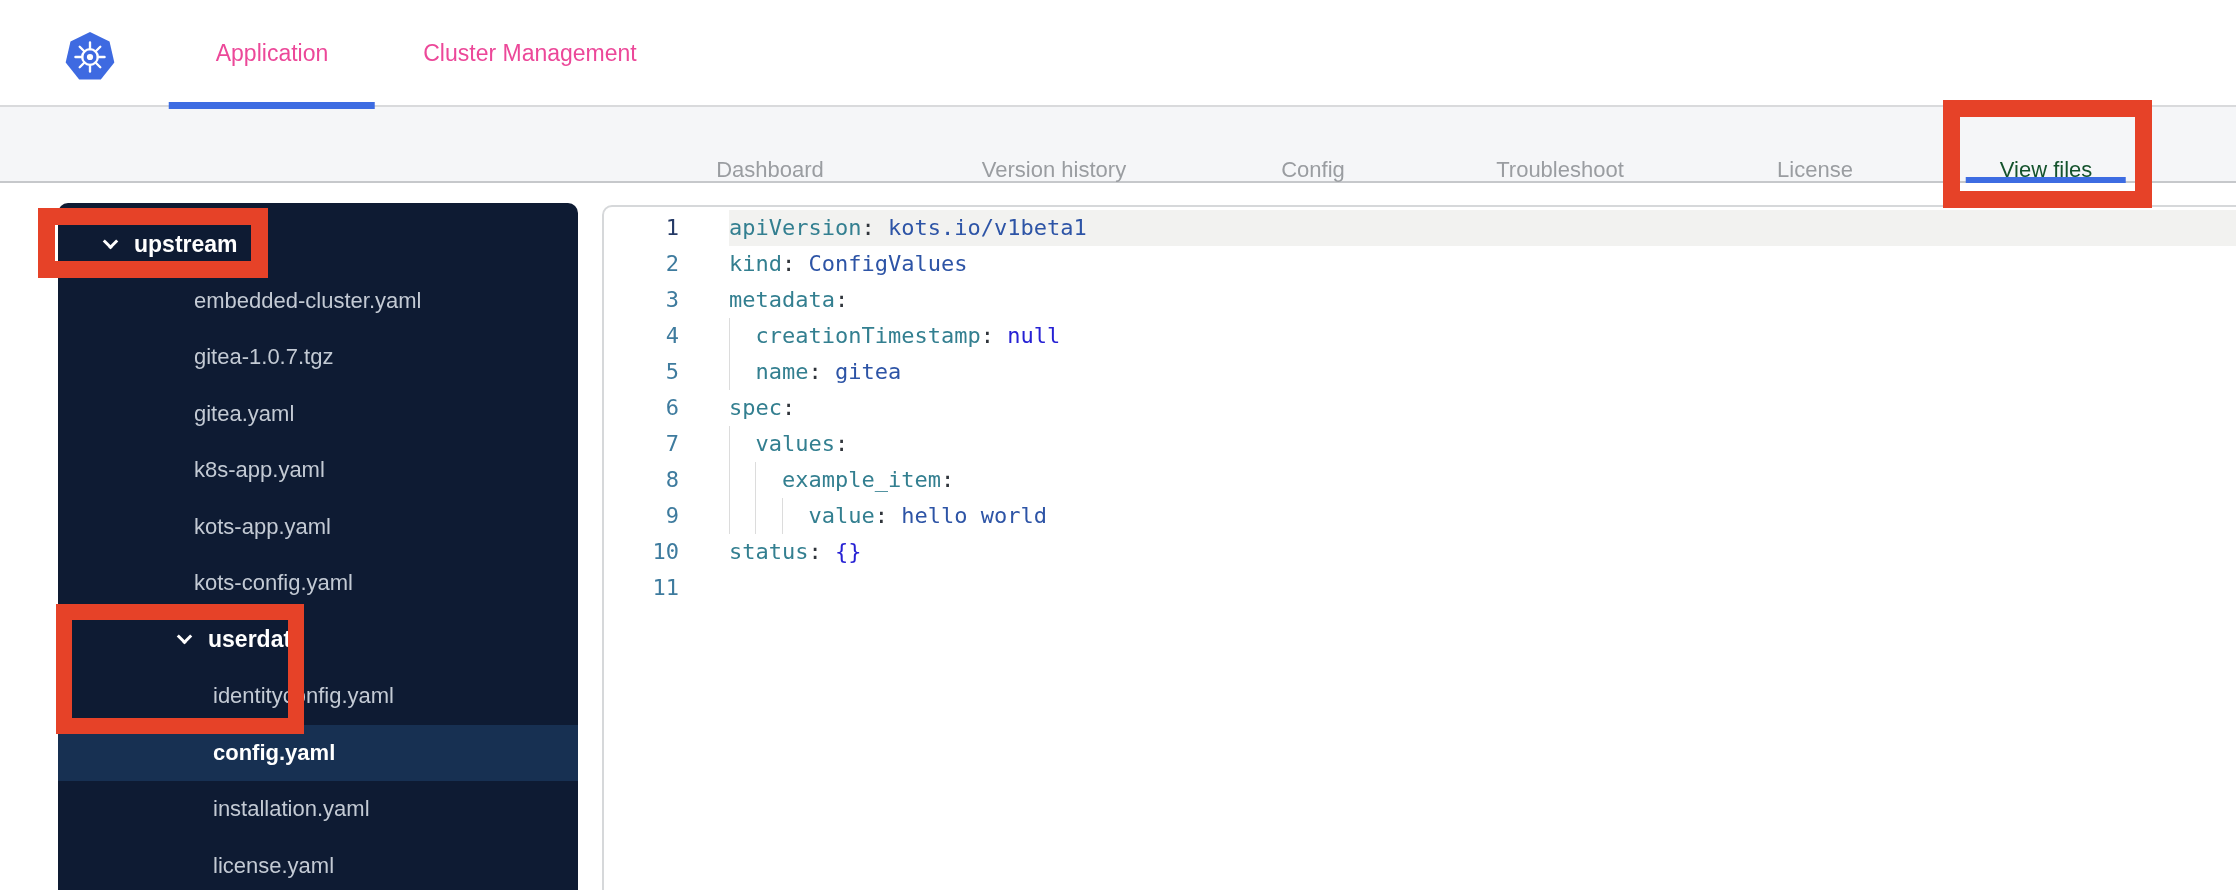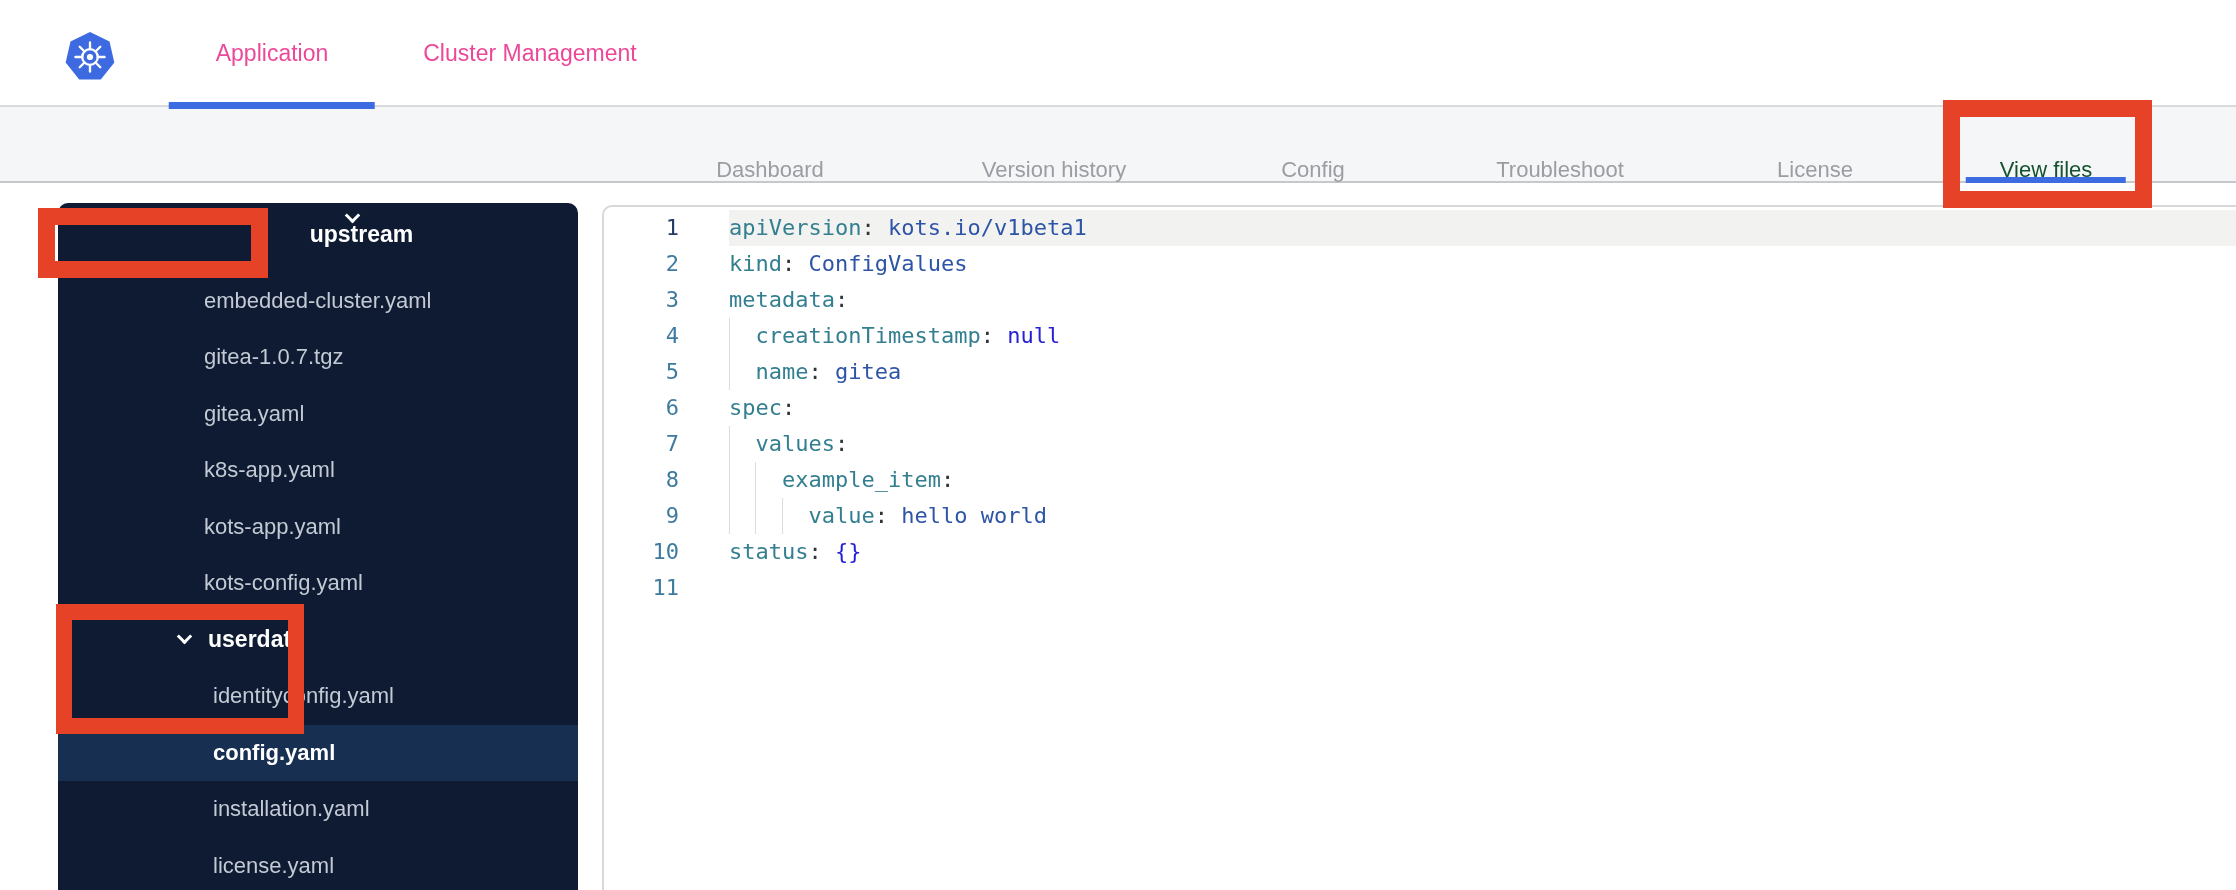--- a/index.html
+++ b/index.html
@@ -28,22 +28,22 @@
   .sidebar { position:absolute; left:58px; top:203px; width:520px; height:687px;
              background:#0e1b33; border-radius:10px 10px 0 0; padding-top:13px;
              overflow:hidden; z-index:2; }
   .row { height:56.5px; display:flex; align-items:center; font-size:22px;
          color:#c3cad4; cursor:pointer; white-space:nowrap; }
   .row.folder { color:#ffffff; font-weight:700; font-size:23px; }
   .row.selected { background:#173052; color:#ffffff; font-weight:700; }
   .chev { width:11px; height:11px; border-right:3px solid #ffffff;
           border-bottom:3px solid #ffffff; transform:rotate(45deg);
           margin-top:-6px; flex:0 0 auto; }
-  .ind-f0  { padding-left:87px;flex-direction:column; } .ind-f0 .chev { margin-right:18px; }
-  .ind-c1  { padding-left:136px;margin-left:10px; }
+  .ind-f0  { padding-left:47px; } .ind-f0 .chev { margin-right:18px; }
+  .ind-c1  { padding-left:136px; }
   .ind-f1  { padding-left:121px; } .ind-f1 .chev { margin-right:18px; }
   .ind-c2  { padding-left:155px; }
 
   
   .editor { position:absolute; left:602px; top:205px; width:1660px; height:700px;
             background:#ffffff; border:2px solid #d6d8da; border-radius:10px;
             display:flex; padding-top:3px; z-index:1;
             font-family:"DejaVu Sans Mono", monospace; font-size:22px; }
   .gutter { width:75px; flex:0 0 auto; text-align:right; color:#3e7b9e; }
   .gutter .ln { height:36px; line-height:36px; }

